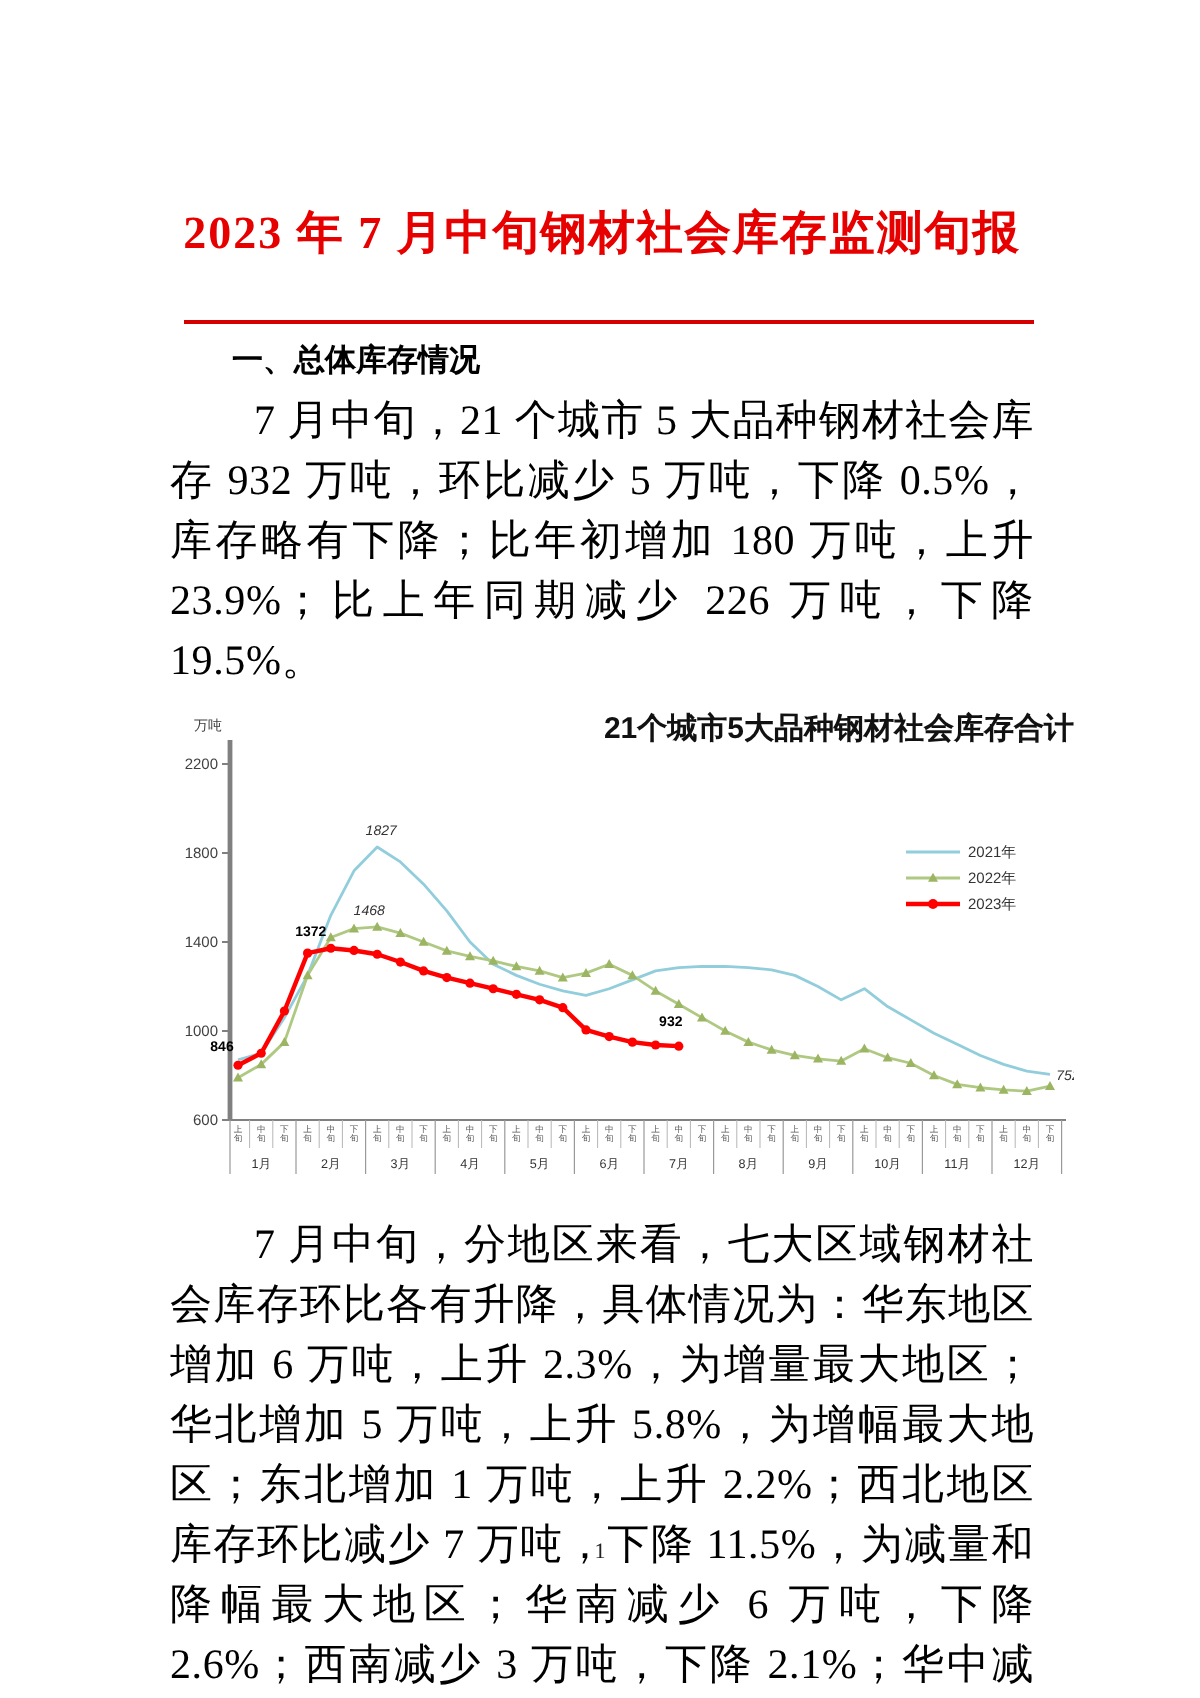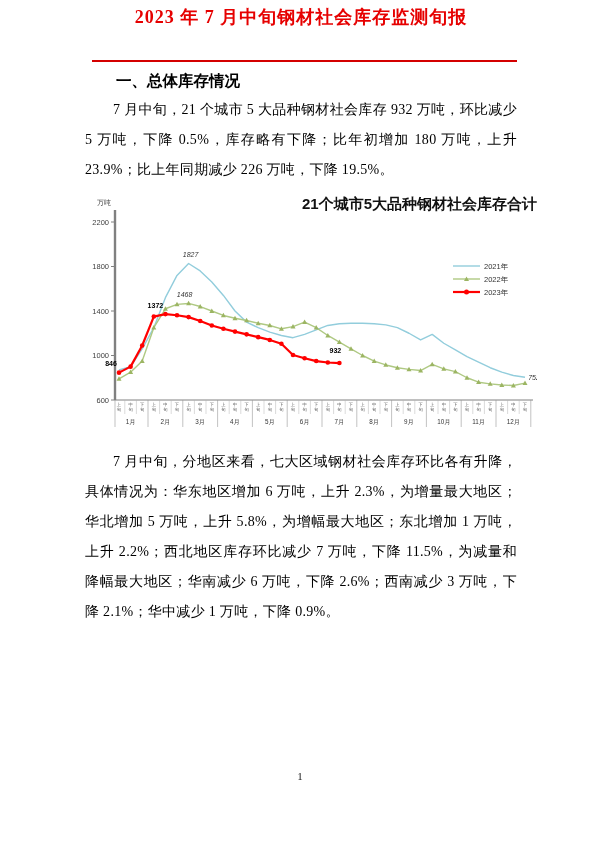--- a/index.html
+++ b/index.html
@@ -3,27 +3,27 @@
 <meta charset="utf-8">
 <style>
   html,body{margin:0;padding:0;background:#d8d8d8;}
   .page{
     position:relative;width:600px;height:849px;margin:0 auto;background:#ffffff;
     font-family:"Liberation Serif","DejaVu Serif",serif;color:#000;overflow:hidden;
     box-shadow:0 0 6px rgba(0,0,0,.25);
   }
   .content{position:absolute;left:85px;top:0;width:432px;}
   .doc-title{
-    font-size:18px;line-height:34px;font-weight:bold;
+    margin-top:100px;font-size:23px;line-height:34px;font-weight:bold;
     color:#e60000;text-align:center;letter-spacing:1px;white-space:nowrap;
   }
   .title-rule{margin:26px 0 0 7px;width:425px;border:none;border-top:2px solid #d40000;height:0;}
   .section-heading{margin-top:8px;font-size:15.5px;font-weight:bold;text-indent:2em;line-height:22px;}
   .body-para{
-    margin-top:3px;font-size:14px;line-height:30px;text-align:justify;
+    margin-top:3px;font-size:21px;line-height:30px;text-align:justify;
     text-indent:2em;letter-spacing:.3px;
   }
   .chart{position:relative;margin-top:9px;width:452px;height:236px;}
   .chart-title{
     position:absolute;top:1px;left:0;width:100%;text-align:right;
     font-family:"Liberation Sans","DejaVu Sans",sans-serif;
     font-size:15px;font-weight:bold;color:#111;
   }
   .chart svg{display:block;font-family:"Liberation Sans","DejaVu Sans",sans-serif;}
   .para-2{margin-top:17px;}

